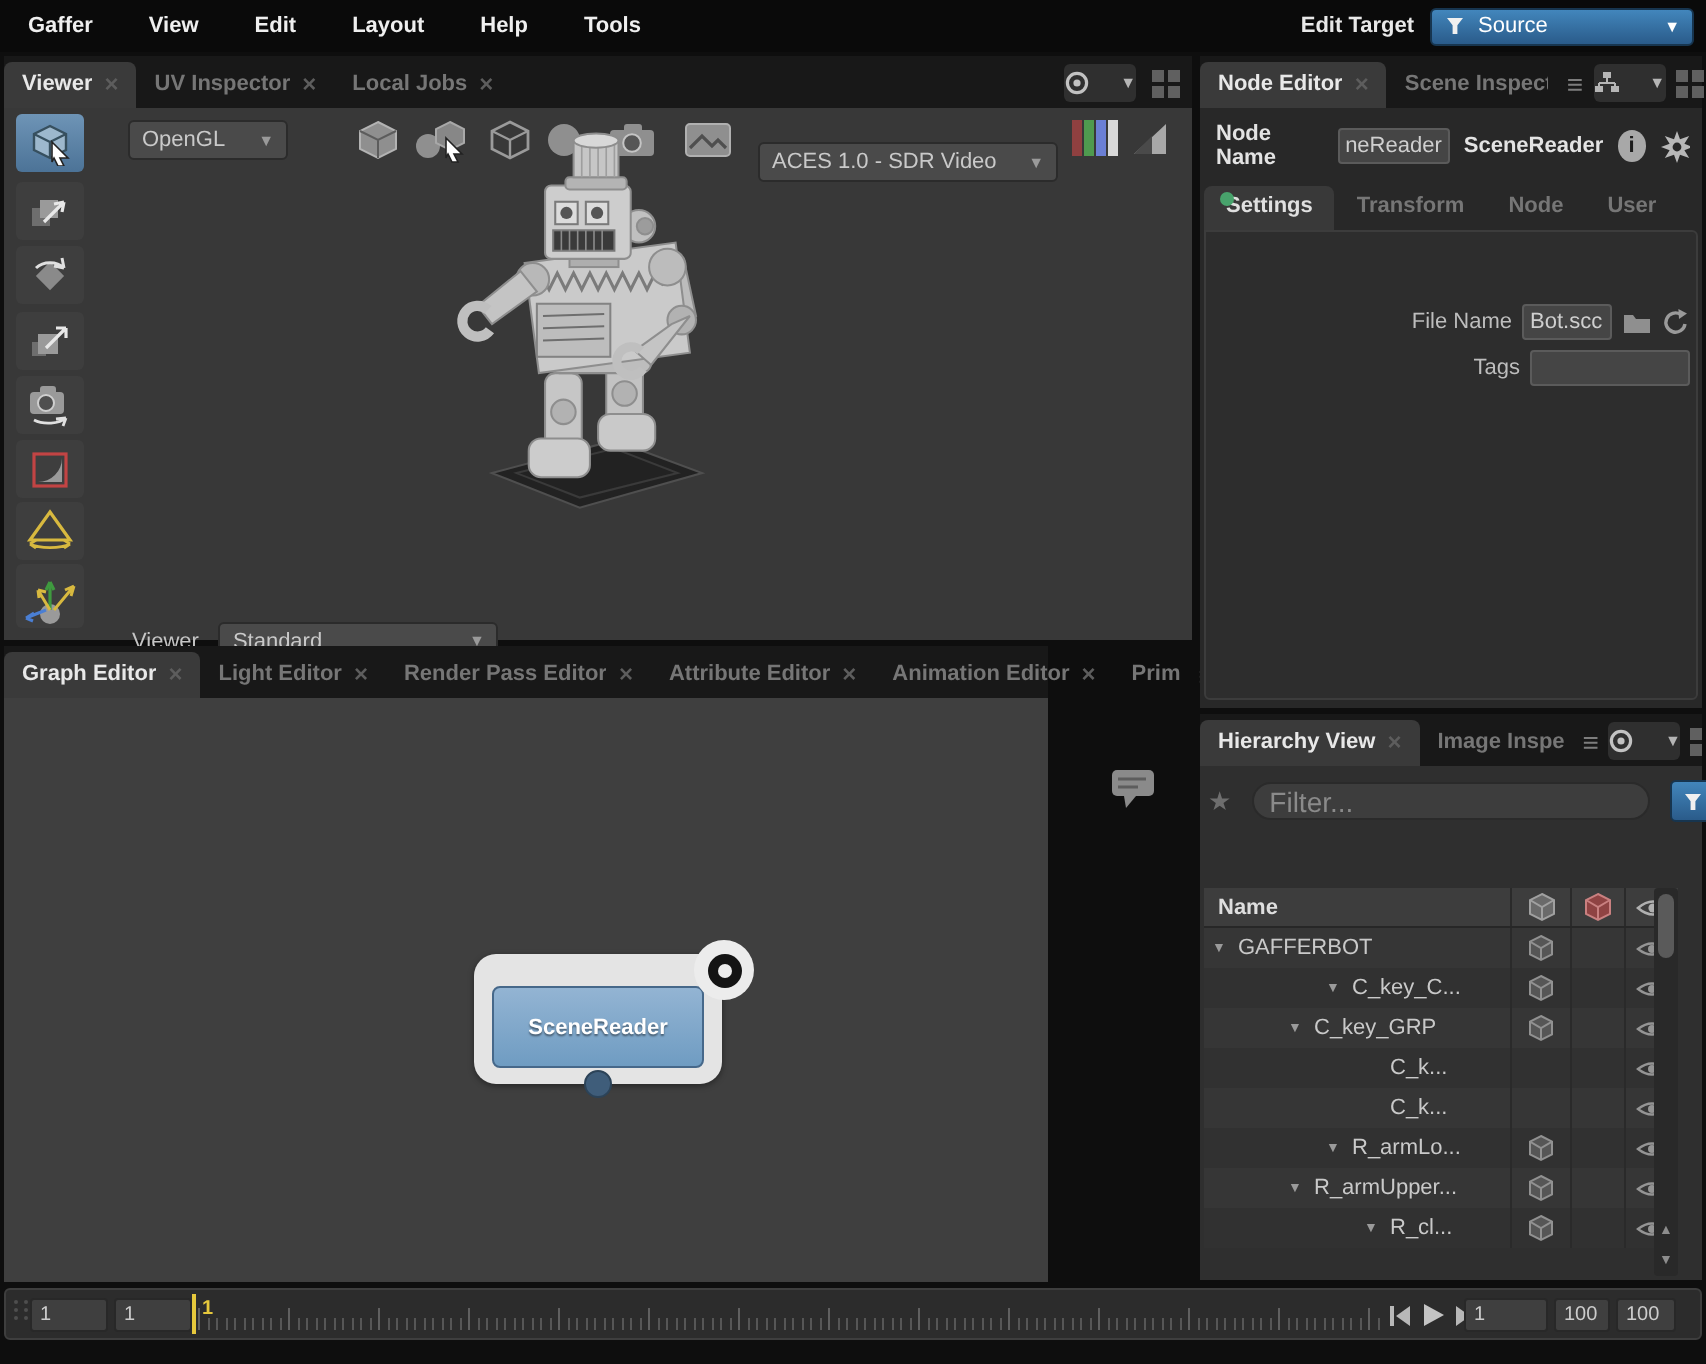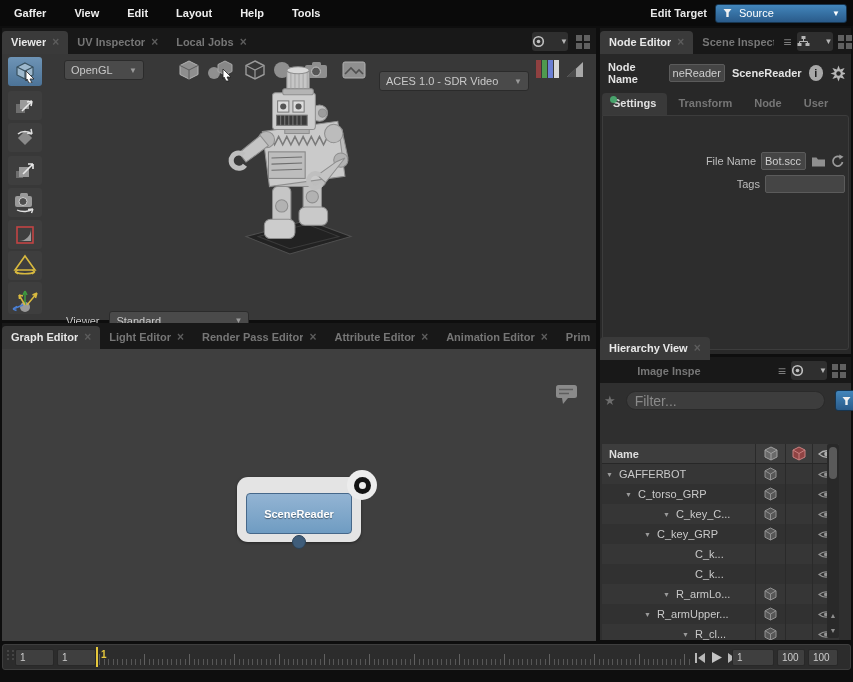--- a/index.html
+++ b/index.html
@@ -42,21 +42,21 @@
   #viewer-content { background:#383838; }
   .vtool { position:absolute; left:6px; width:34px; height:29px; background:#3e3e3e;
     border-radius:3px; display:flex; align-items:center; justify-content:center; }
   .vtool.sel { background:linear-gradient(#6e94b6,#4c7397); }
   .dd { background:#4a4a4a; border:1px solid #2b2b2b; border-radius:3px; color:#c9c9c9;
     display:flex; align-items:center; padding:0 6px; }
   .dd .dd-arrow { color:#9a9a9a; }
   #select-row { position:absolute; left:64px; top:257px; display:flex; align-items:center; gap:10px; }
 
   
-  #graph-panel { left:2px; top:323px; width:594px; height:318px; }
+  #graph-panel { left:2px; top:323px; width:522px; height:318px; }
   #graph-content { background:#3f3f3f; }
   #scene-node { position:absolute; left:235px; top:128px; width:124px; height:65px;
     background:#e4e4e4; border-radius:11px; box-shadow:0 1px 3px rgba(0,0,0,.4); }
   #scene-node-inner { position:absolute; left:9px; top:16px; width:106px; height:41px;
     background:linear-gradient(#93b4d3,#6f9cc2); border:1px solid #46688a; border-radius:4px;
     display:flex; align-items:center; justify-content:center; color:#fff; font-weight:bold;
     text-shadow:0 1px 1px rgba(0,0,0,.45); }
   #focus-ring { position:absolute; left:345px; top:121px; width:30px; height:30px; border-radius:50%;
     background:#ececec; display:flex; align-items:center; justify-content:center; }
   #focus-ring-mid { width:17px; height:17px; border-radius:50%; background:#141414;
@@ -468,21 +468,21 @@
     </div>
     <div class="prop-row" style="top:121px;">
       <span class="prop-label">Tags</span>
       <input class="text-input" style="width: 80px;" value="">
     </div>
   </div>
 </div>
 
 <div id="hier-panel" class="panel">
   <div class="tabbar">
-    <div id="hier-tabs" style="display:flex;align-items:flex-end;flex-direction:column;">
+    <div id="hier-tabs" style="display:flex;align-items:flex-end;">
         <div class="tab active">
           <span class="tab-label">Hierarchy View</span>
           <span class="tab-close">×</span>
         </div>
         <div class="tab">
           <span class="tab-label" style="max-width: 68px;">Image Inspe</span>
         </div>
       </div>
     <div style="margin-left:auto;display:flex;align-items:center;gap:5px;padding-right:5px;padding-bottom:3px;">
       <span class="hamburger">≡</span>
@@ -560,39 +560,20 @@
     </div>
     <div class="tcol cred"></div>
     <div class="tcol ceye">
       <svg width="16" height="9">
               <path d="M1 4.5 Q8 -1 15 4.5 Q8 10 1 4.5 Z" fill="none" stroke="#949494" stroke-width="1.2"></path>
               <circle cx="8" cy="4.5" r="2" fill="#949494"></circle>
             </svg>
     </div>
   </div>
 
-  <div class="trow">
-    <div class="tname" style="padding-left: 23px;">
-      <span class="exp">▼</span>
-      <span class="tlabel">C_torso_GRP</span>
-    </div>
-    <div class="tcol ccube">
-      <svg width="13" height="14">
-              <polygon points="6.5,1 12,3.8 12,10.2 6.5,13 1,10.2 1,3.8" fill="#565656" stroke="#919191"></polygon>
-              <path d="M1 3.8 L6.5 7 L12 3.8 M6.5 7 V13" fill="none" stroke="#919191"></path>
-            </svg>
-    </div>
-    <div class="tcol cred"></div>
-    <div class="tcol ceye">
-      <svg width="16" height="9">
-              <path d="M1 4.5 Q8 -1 15 4.5 Q8 10 1 4.5 Z" fill="none" stroke="#949494" stroke-width="1.2"></path>
-              <circle cx="8" cy="4.5" r="2" fill="#949494"></circle>
-            </svg>
-    </div>
-  </div>
 
   <div class="trow">
     <div class="tname" style="padding-left: 61px;">
       <span class="exp">▼</span>
       <span class="tlabel">C_key_C...</span>
     </div>
     <div class="tcol ccube">
       <svg width="13" height="14">
               <polygon points="6.5,1 12,3.8 12,10.2 6.5,13 1,10.2 1,3.8" fill="#565656" stroke="#919191"></polygon>
               <path d="M1 3.8 L6.5 7 L12 3.8 M6.5 7 V13" fill="none" stroke="#919191"></path>

